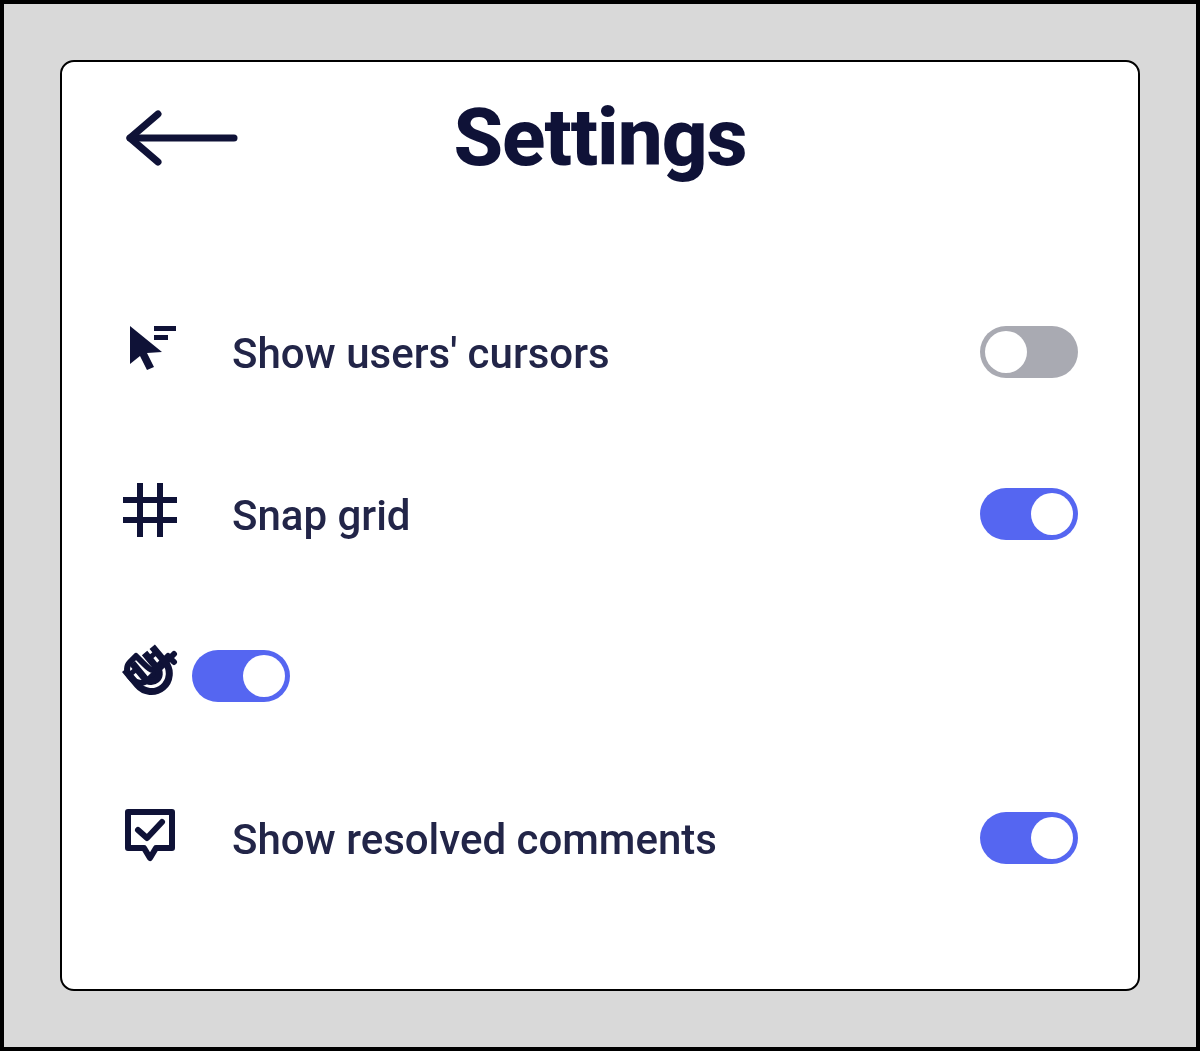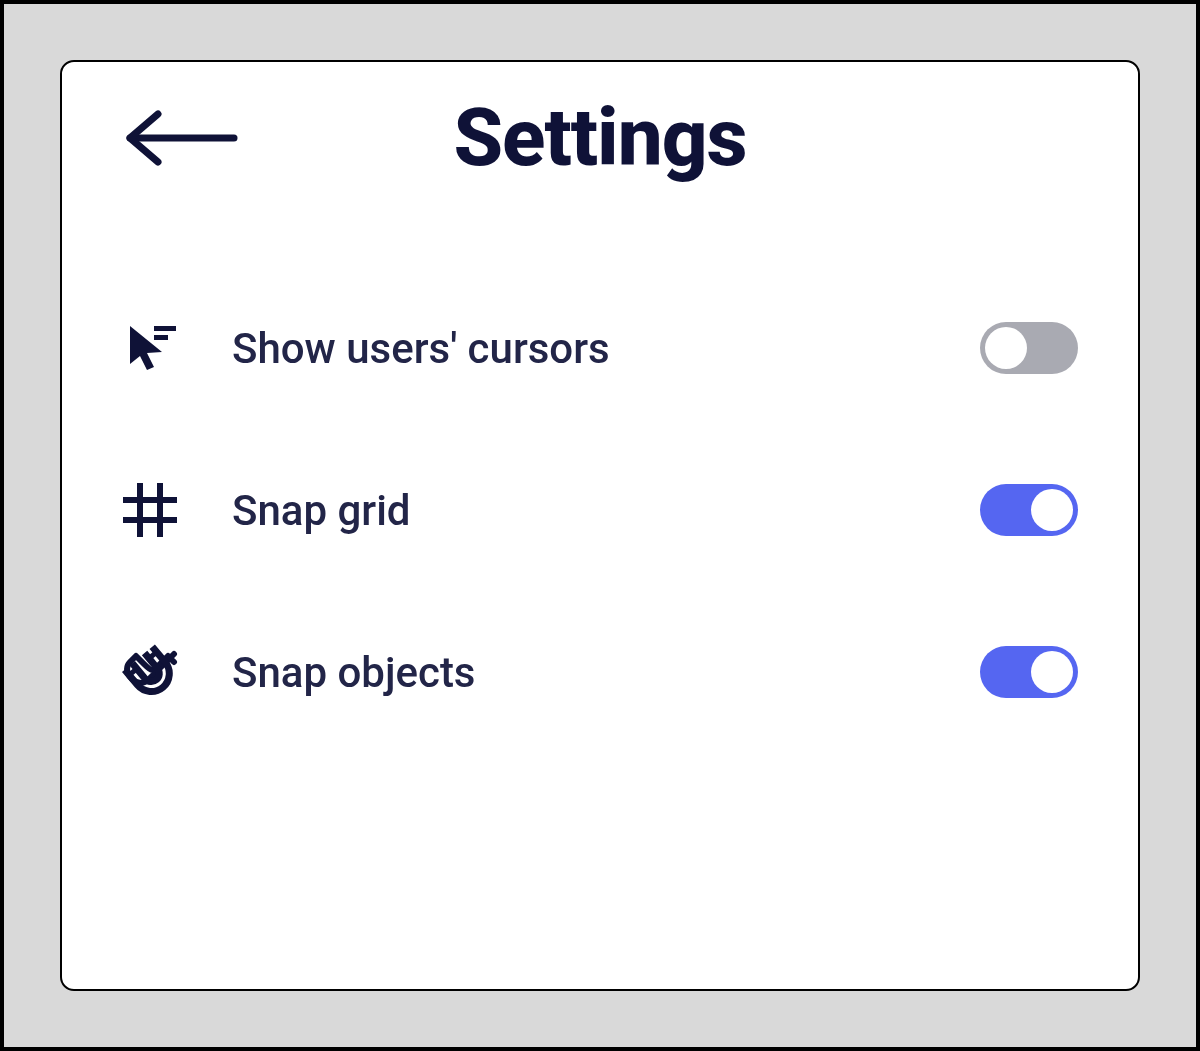--- a/index.html
+++ b/index.html
@@ -54,21 +54,21 @@
       color: #0f1237;
       letter-spacing: -1px;
     }
     .rows {
       display: flex;
       flex-direction: column;
       gap: 102px;
     }
     .row {
       display: flex;
-      align-items: center;
+      align-items: flex-end;
     }
     .row-icon {
       width: 70px;
       height: 60px;
       display: flex;
       align-items: center;
       justify-content: flex-start;
       color: #0f1237;
       flex-shrink: 0;
     }
@@ -168,22 +168,35 @@
               <path d="M 40 6 A 22 22 0 0 1 8 38" stroke="none"></path>
             </g>
             <g transform="rotate(-40 28 28)">
               <path d="M10 10 L10 30 A18 18 0 0 0 46 30 L46 10" fill="none" stroke="#0f1237" stroke-width="7"></path>
               <path d="M20 10 L20 30 A8 8 0 0 0 36 30 L36 10" fill="none" stroke="#0f1237" stroke-width="7"></path>
               <line x1="10" y1="17" x2="20" y2="17" stroke="#0f1237" stroke-width="5"></line>
               <line x1="36" y1="17" x2="46" y2="17" stroke="#0f1237" stroke-width="5"></line>
             </g>
           </svg>
         </div>
-        <div class="row-label">Snap objects</div>
         <div class="toggle on">
           <div class="toggle-knob"></div>
         </div>
       </div>
 
+      <div class="row">
+        <div class="row-icon">
+          <svg width="56" height="56" viewBox="0 0 56 56">
+            <g fill="none" stroke="#0f1237" stroke-width="6" stroke-linejoin="round" stroke-linecap="round">
+              <path d="M6 6 H50 V42 H34 L28 52 L22 42 H6 Z"></path>
+              <polyline points="16,24 25,32 40,16"></polyline>
+            </g>
+          </svg>
+        </div>
+        <div class="row-label">Show resolved comments</div>
+        <div class="toggle on">
+          <div class="toggle-knob"></div>
+        </div>
+      </div>
 
     </div>
   </div>
 </div>
 
 </body></html>

